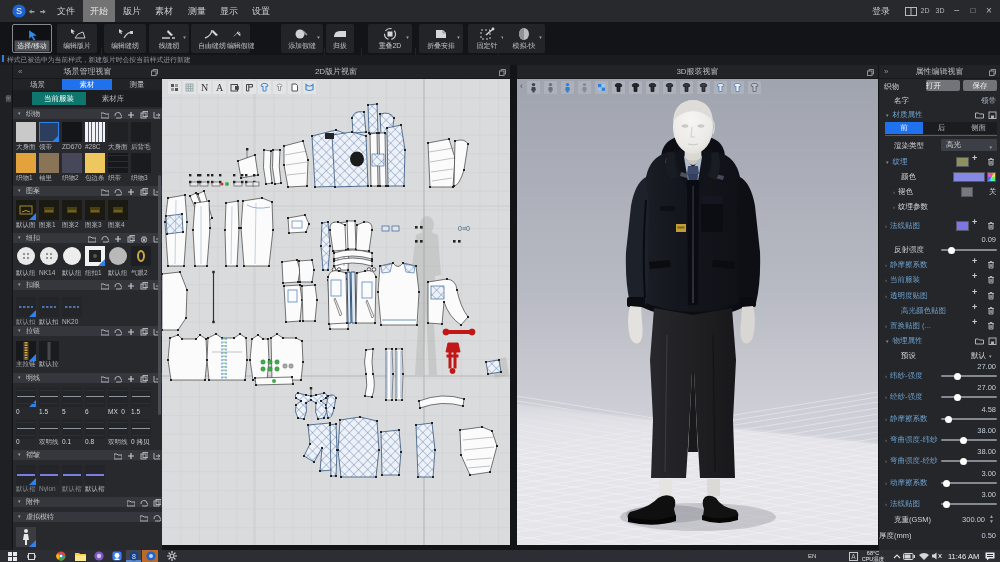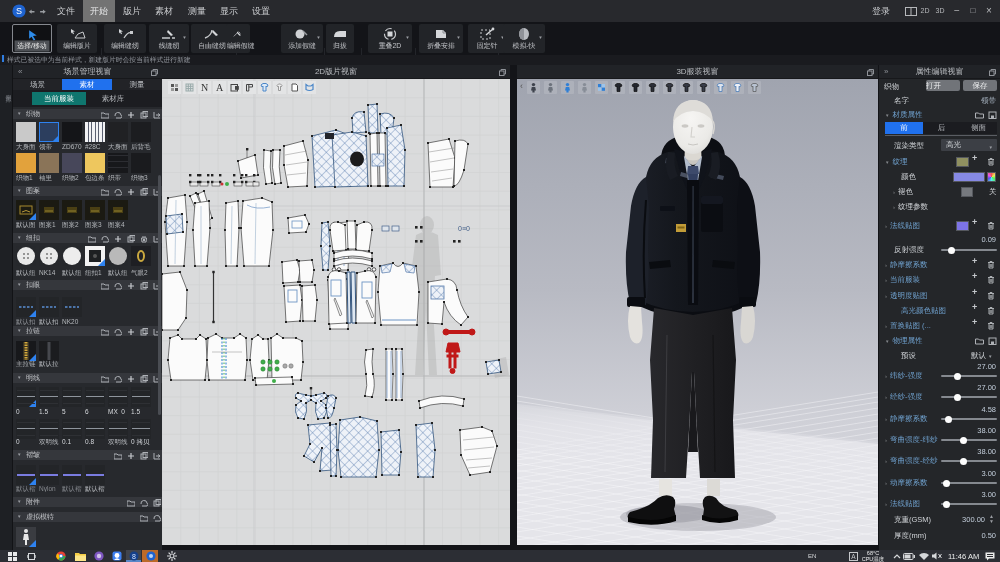--- a/index.html
+++ b/index.html
@@ -1082,21 +1082,21 @@
       </div>
 <div class="rrow" style="top:434px;left:6px"><span class="rarr">›</span><span class="rlab">法线贴图</span></div>
 <div class="slider" style="left:62px;top:438px;width:56px">
         <div class="knob" style="left:2px"></div>
       </div>
 <div class="rrow" style="top:450px;left:15px">克重(GSM)</div>
 <div class="rrow" style="top:450px;left:0">
         <span class="rval" style="right:16px">300.00</span>
       </div>
 <div class="abs" style="left:108px;top:449px;width:9px;height:11px;color:#9a9da2;font-size:5px;line-height:5px;text-align:center">▲<br>▼</div>
-<div class="rrow" style="top:466px;left:0;width:122px"><span style="margin-left:15px">厚度(mm)</span><span class="rval">0.50</span></div>
+<div class="rrow" style="top:466px;left:0;width:122px"><span style="">厚度(mm)</span><span class="rval">0.50</span></div>
   </div>
 
   <div id="taskbar" class="abs">
     <svg class="abs" style="left:8px;top:2px" width="9" height="9" viewBox="0 0 9 9">
         <rect width="4" height="4" fill="#e8e9ea"></rect>
         <rect x="5" width="4" height="4" fill="#e8e9ea"></rect>
         <rect y="5" width="4" height="4" fill="#e8e9ea"></rect>
         <rect x="5" y="5" width="4" height="4" fill="#e8e9ea"></rect>
       </svg>
     <svg class="abs" style="left:27px;top:2px" width="9" height="9" viewBox="0 0 9 9">

